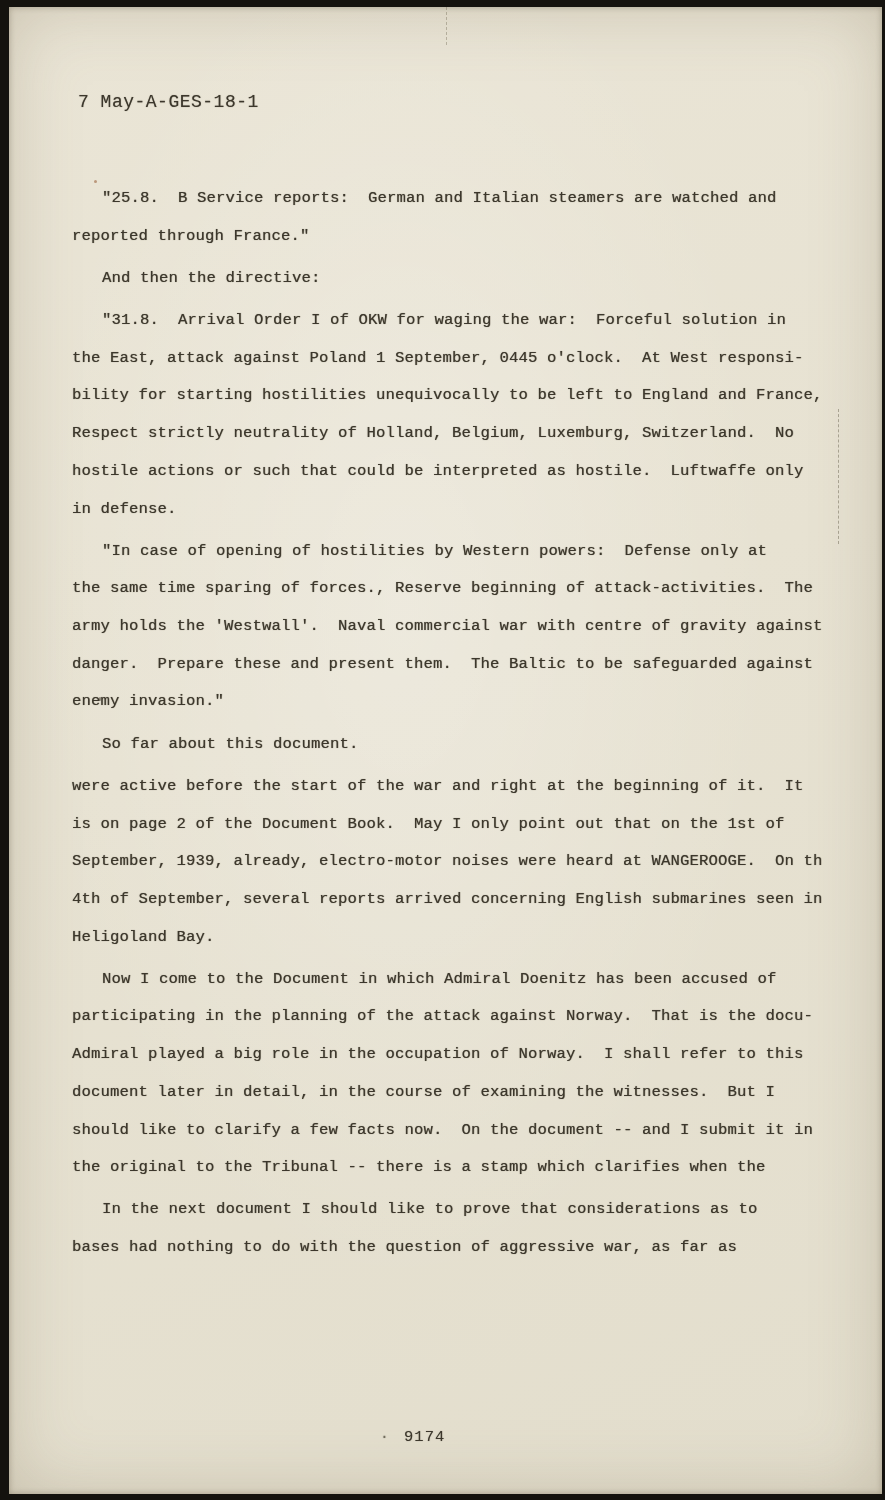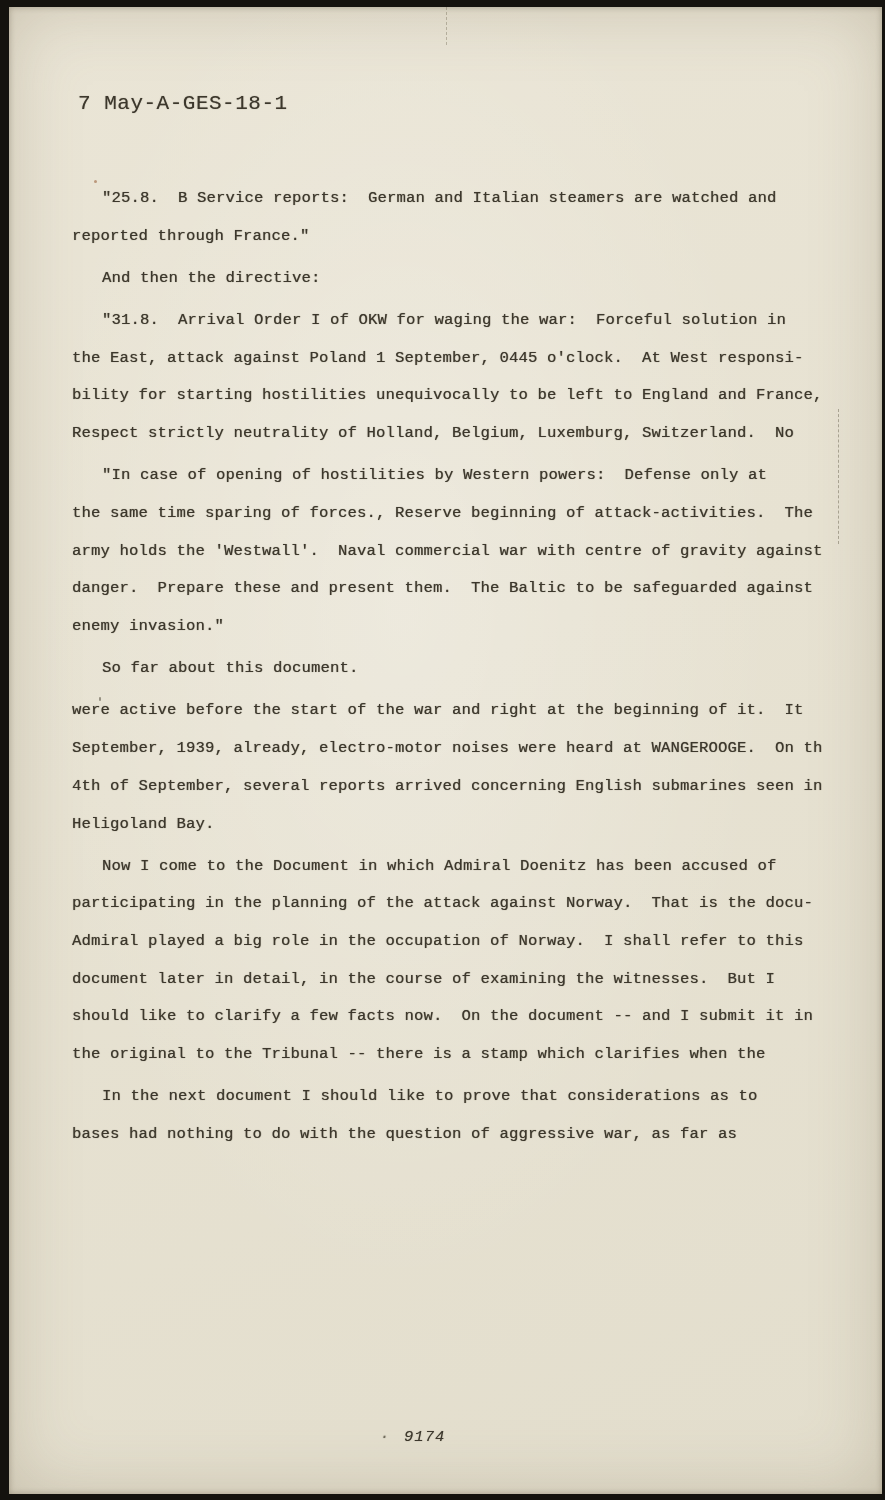--- a/index.html
+++ b/index.html
@@ -22,21 +22,21 @@
       radial-gradient(ellipse at 45% 40%, rgba(255,255,255,0.25) 0%, rgba(255,255,255,0) 55%),
       linear-gradient(160deg, #eae5d6 0%, #e7e2d2 45%, #e3decd 100%);
     background-color:var(--paper);
     box-shadow:
       inset 0 0 70px rgba(125,112,82,0.28),
       inset 0 0 6px rgba(60,50,30,0.35);
   }
   .doc-header{
     position:absolute;
     left:78px;top:92px;
-    font-size:21px;
+    font-size:18px;
     color:var(--ink);
     letter-spacing:0.5px;
     white-space:pre;
     text-shadow:0 0 1px rgba(60,55,40,0.55);
   }
   .doc-body{
     position:absolute;
     left:72px;top:180px;
     width:760px;
     color:var(--ink);
@@ -53,21 +53,20 @@
   .line.ind{padding-left:30px;}
   .page-number{
     position:absolute;
     left:0;right:60px;
     top:1428px;
     text-align:center;
     font-size:15.5px;
     color:var(--ink);
     letter-spacing:1px;
     text-shadow:0 0 1px rgba(60,55,40,0.5);
-    font-style:italic;
   }
   .page-number::before{
     content:"·";
     color:rgba(60,55,40,0.45);
     margin-right:14px;
   }
   .crease-right{
     position:absolute;
     left:829px;top:402px;
     height:135px;width:0;
@@ -106,33 +105,36 @@
       <div class="line">reported through France."</div>
     </div>
     <div class="para">
       <div class="line ind">And then the directive:</div>
     </div>
     <div class="para">
       <div class="line ind">"31.8.  Arrival Order I of OKW for waging the war:  Forceful solution in</div>
       <div class="line">the East, attack against Poland 1 September, 0445 o'clock.  At West responsi-</div>
       <div class="line">bility for starting hostilities unequivocally to be left to England and France,</div>
       <div class="line">Respect strictly neutrality of Holland, Belgium, Luxemburg, Switzerland.  No</div>
+      <div class="line">hostile actions or such that could be interpreted as hostile.  Luftwaffe only</div>
+      <div class="line">in defense.</div>
     </div>
     <div class="para">
       <div class="line ind">"In case of opening of hostilities by Western powers:  Defense only at</div>
       <div class="line">the same time sparing of forces., Reserve beginning of attack-activities.  The</div>
       <div class="line">army holds the 'Westwall'.  Naval commercial war with centre of gravity against</div>
       <div class="line">danger.  Prepare these and present them.  The Baltic to be safeguarded against</div>
       <div class="line">enemy invasion."</div>
     </div>
     <div class="para">
       <div class="line ind">So far about this document.</div>
     </div>
     <div class="para">
       <div class="line">were active before the start of the war and right at the beginning of it.  It</div>
+      <div class="line">is on page 2 of the Document Book.  May I only point out that on the 1st of</div>
       <div class="line">September, 1939, already, electro-motor noises were heard at WANGEROOGE.  On th</div>
       <div class="line">4th of September, several reports arrived concerning English submarines seen in</div>
       <div class="line">Heligoland Bay.</div>
     </div>
     <div class="para">
       <div class="line ind">Now I come to the Document in which Admiral Doenitz has been accused of</div>
       <div class="line">participating in the planning of the attack against Norway.  That is the docu-</div>
       <div class="line">Admiral played a big role in the occupation of Norway.  I shall refer to this</div>
       <div class="line">document later in detail, in the course of examining the witnesses.  But I</div>
       <div class="line">should like to clarify a few facts now.  On the document -- and I submit it in</div>

